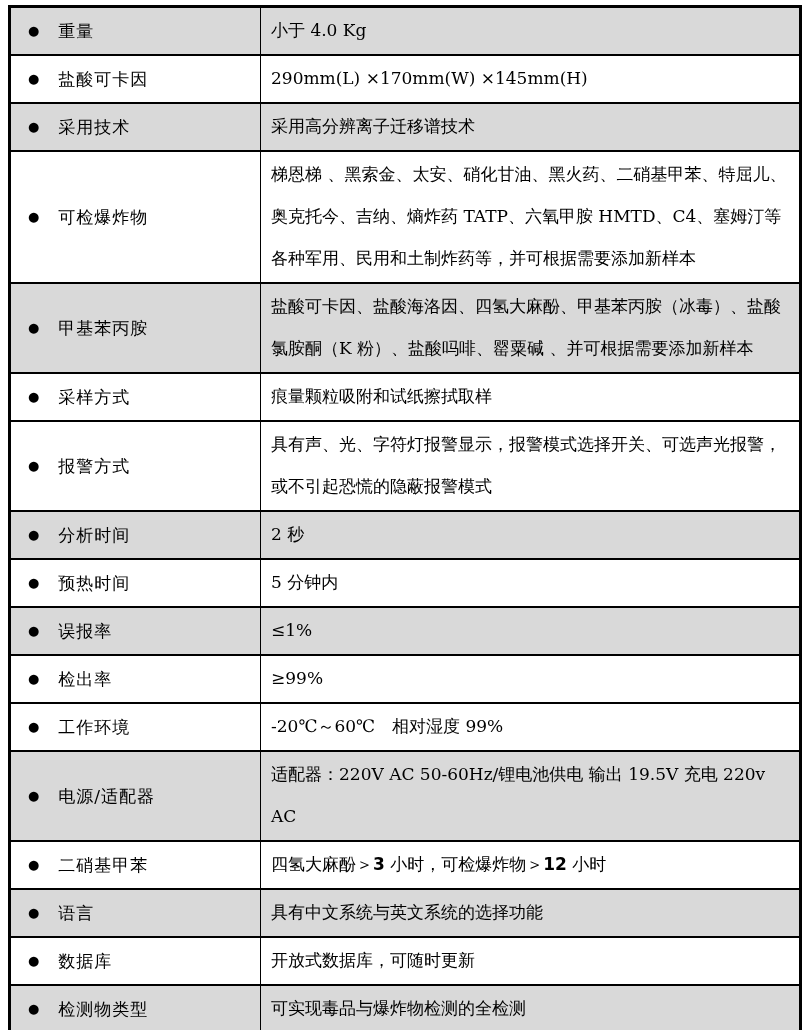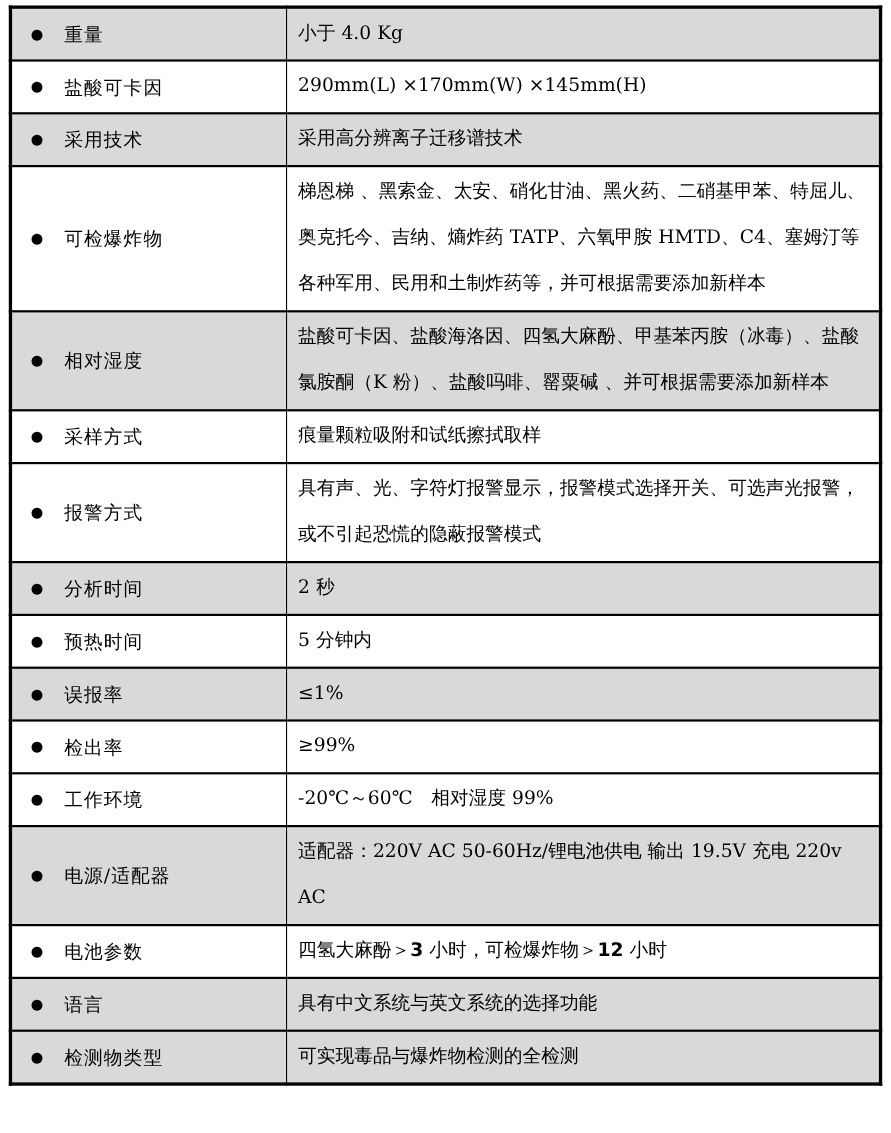--- a/index.html
+++ b/index.html
@@ -71,21 +71,21 @@
         </tr>
         <tr class="shaded">
           <td class="label-cell"><span class="bullet">●</span><span class="label">采用技术</span></td>
           <td class="value-cell"><span>采用高分辨离子迁移谱技术</span></td>
         </tr>
         <tr>
           <td class="label-cell"><span class="bullet">●</span><span class="label">可检爆炸物</span></td>
           <td class="value-cell"><span>梯恩梯 、黑索金、太安、硝化甘油、黑火药、二硝基甲苯、特屈儿、奥克托今、吉纳、熵炸药 TATP、六氧甲胺 HMTD、C4、塞姆汀等各种军用、民用和土制炸药等，并可根据需要添加新样本</span></td>
         </tr>
         <tr class="shaded">
-          <td class="label-cell"><span class="bullet">●</span><span class="label">相对湿度</span></td>
+          <td class="label-cell"><span class="bullet">●</span><span class="label">甲基苯丙胺</span></td>
           <td class="value-cell"><span>盐酸可卡因、盐酸海洛因、四氢大麻酚、甲基苯丙胺（冰毒）、盐酸氯胺酮（K 粉）、盐酸吗啡、罂粟碱 、并可根据需要添加新样本</span></td>
         </tr>
         <tr>
           <td class="label-cell"><span class="bullet">●</span><span class="label">采样方式</span></td>
           <td class="value-cell"><span>痕量颗粒吸附和试纸擦拭取样</span></td>
         </tr>
         <tr>
           <td class="label-cell"><span class="bullet">●</span><span class="label">报警方式</span></td>
           <td class="value-cell"><span>具有声、光、字符灯报警显示，报警模式选择开关、可选声光报警，或不引起恐慌的隐蔽报警模式</span></td>
         </tr>
@@ -107,26 +107,30 @@
         </tr>
         <tr>
           <td class="label-cell"><span class="bullet">●</span><span class="label">工作环境</span></td>
           <td class="value-cell"><span>-20℃～60℃　相对湿度 99%</span></td>
         </tr>
         <tr class="shaded">
           <td class="label-cell"><span class="bullet">●</span><span class="label">电源/适配器</span></td>
           <td class="value-cell"><span>适配器：220V AC 50-60Hz/锂电池供电 输出 19.5V 充电 220v AC</span></td>
         </tr>
         <tr>
-          <td class="label-cell"><span class="bullet">●</span><span class="label">电池参数</span></td>
+          <td class="label-cell"><span class="bullet">●</span><span class="label">二硝基甲苯</span></td>
           <td class="value-cell"><span>四氢大麻酚＞</span><span class="bold-num">3</span><span> 小时，可检爆炸物＞</span><span class="bold-num">12</span><span> 小时</span></td>
         </tr>
         <tr class="shaded">
           <td class="label-cell"><span class="bullet">●</span><span class="label">语言</span></td>
           <td class="value-cell"><span>具有中文系统与英文系统的选择功能</span></td>
+        </tr>
+        <tr>
+          <td class="label-cell"><span class="bullet">●</span><span class="label">数据库</span></td>
+          <td class="value-cell"><span>开放式数据库，可随时更新</span></td>
         </tr>
         <tr class="shaded">
           <td class="label-cell"><span class="bullet">●</span><span class="label">检测物类型</span></td>
           <td class="value-cell"><span>可实现毒品与爆炸物检测的全检测</span></td>
         </tr>
       </tbody>
   </table>
 </div>
 
 </body></html>

